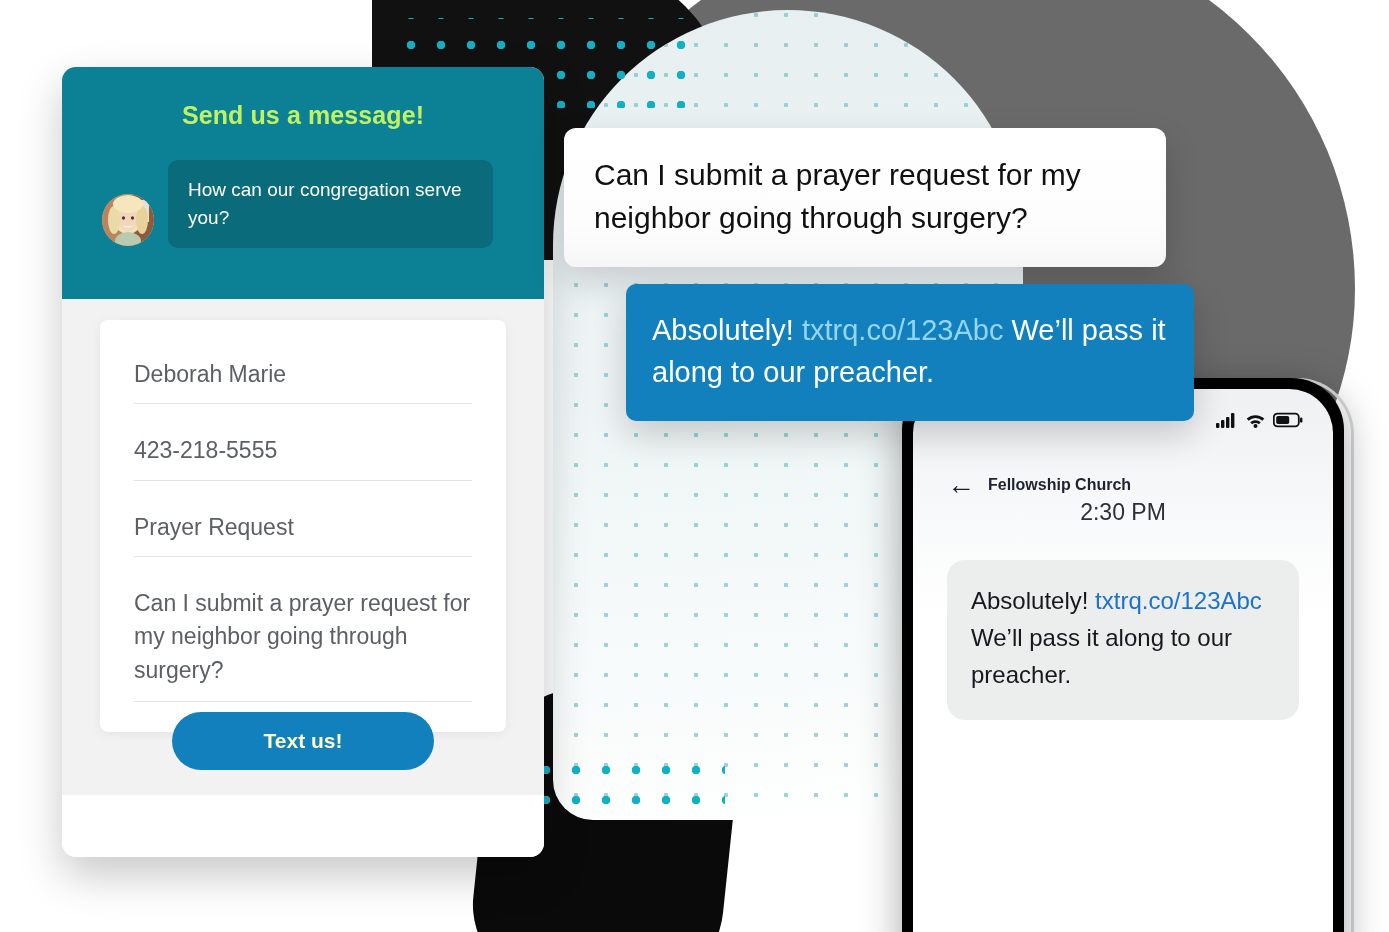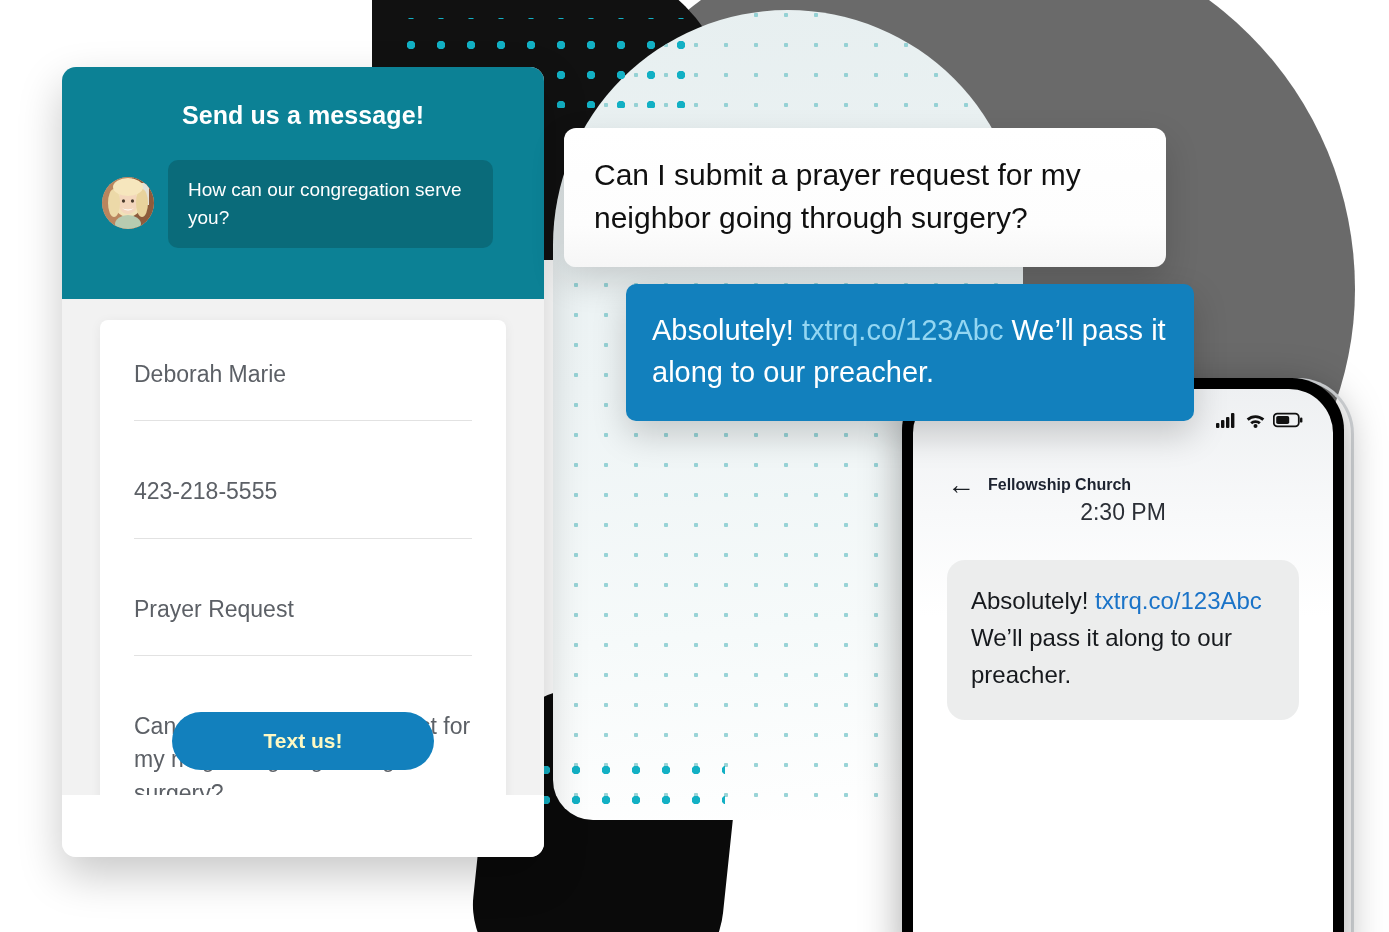--- a/index.html
+++ b/index.html
@@ -91,30 +91,30 @@
     overflow: hidden;
     z-index: 10;
   }
   .widget-header {
     background: #0c8195;
     padding: 24px 0 0 0;
     height: 232px;
     position: relative;
   }
   .widget-title {
-    color: #ffffff;
+    color: #bef264;
     font-size: 25px;
     font-weight: bold;
     text-align: center;
     letter-spacing: .1px;
     margin-top: 10px;
   }
   .greeting-row {
     display: flex;
-    align-items: center;
+    align-items: flex-end;
     padding: 30px 30px 0 40px;
     gap: 14px;
   }
   .avatar {
     width: 52px; height: 52px;
     border-radius: 50%;
     flex: 0 0 52px;
     overflow: hidden;
     position: relative;
     background: #c9a98e;
@@ -134,22 +134,22 @@
     position: absolute;
     left: 38px; top: 253px;
     width: 406px;
     background: #ffffff;
     border-radius: 8px;
     padding: 38px 34px 30px 34px;
     box-shadow: 0 2px 12px rgba(0,0,0,.06);
   }
   .field {
     border-bottom: 1px solid #e2e2e2;
-    padding-bottom: 29px;
-    margin-bottom: 54px;
+    padding-bottom: 12px;
+    margin-bottom: 30px;
     color: #5c6066;
     font-size: 23px;
     line-height: 1.45;
   }
   .field.msg { margin-bottom: 0; padding-bottom: 14px; }
   .btn-wrap { position: absolute; left: 0; top: 645px; width: 482px; text-align: center; }
   .text-us-btn {
     display: inline-block;
     background: #1280bd;
     color: #fef9c3;

